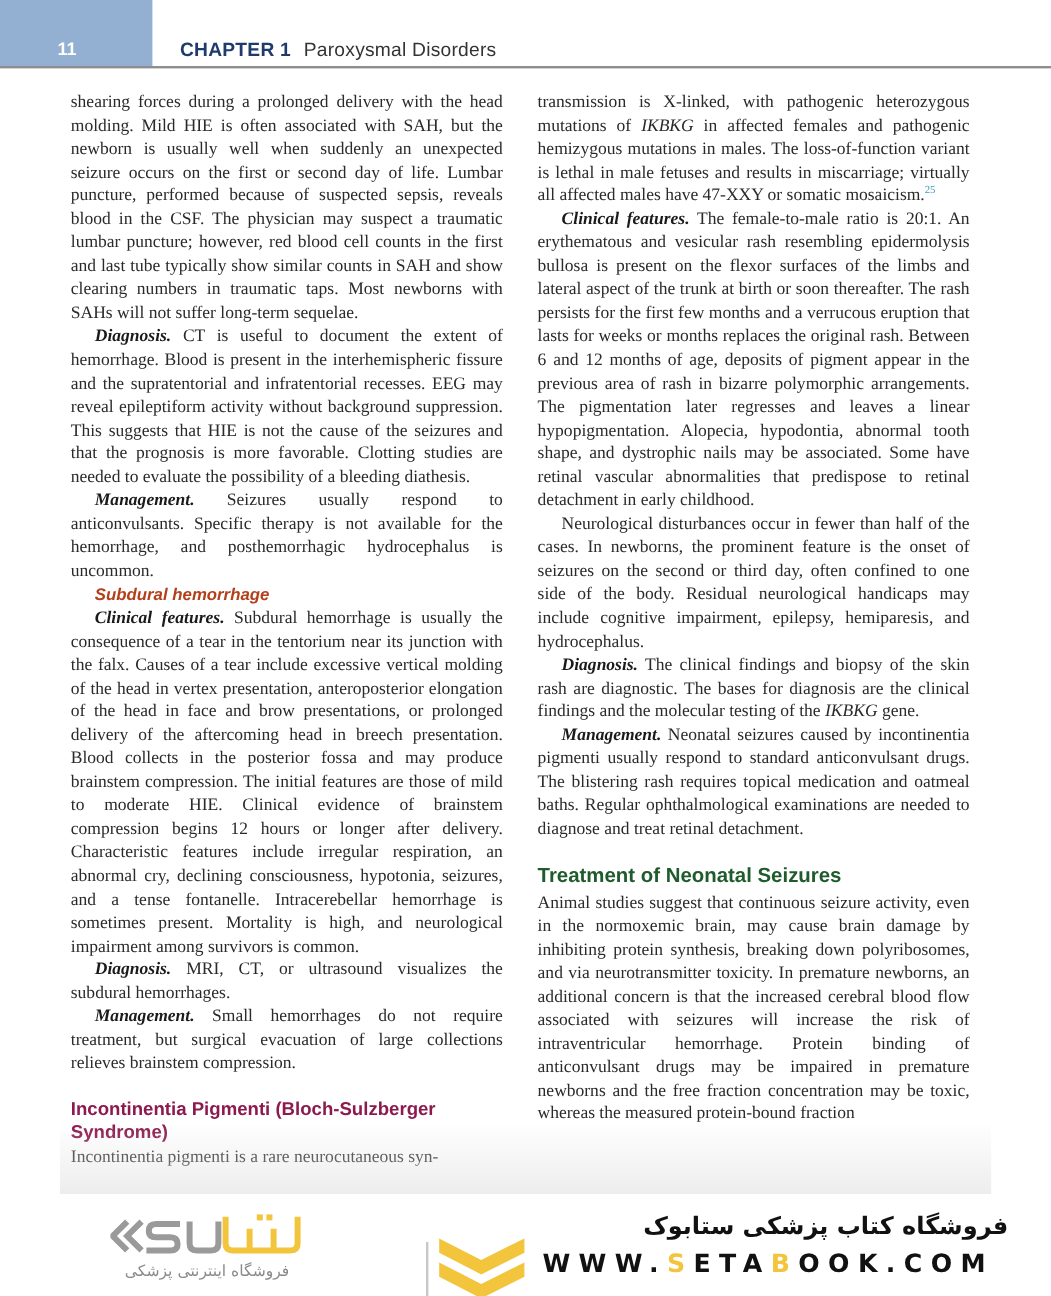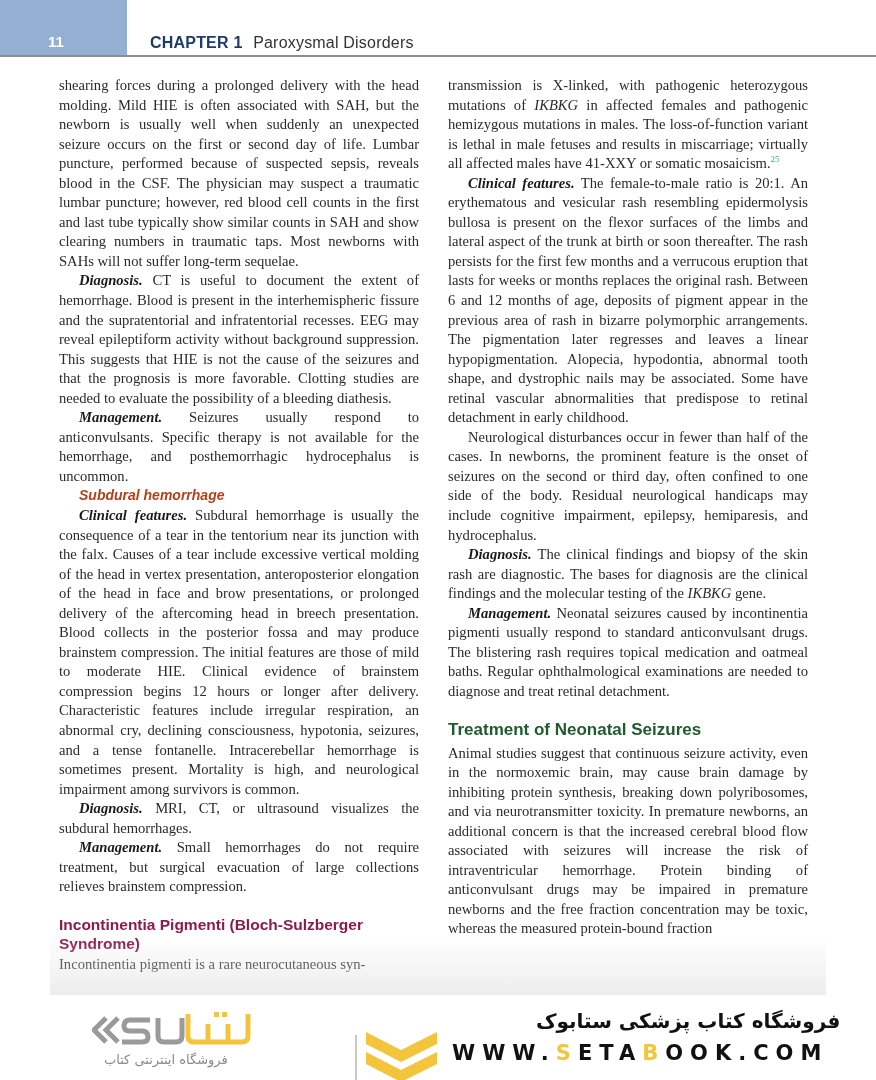--- a/index.html
+++ b/index.html
@@ -98,21 +98,21 @@
   <p class="ind"><span class="runin">Management.</span><span>  Seizures usually respond to anticonvulsants. Specific therapy is not available for the hemorrhage, and posthemorrhagic hydrocephalus is uncommon.</span></p>
   <p class="subhead">Subdural hemorrhage</p>
   <p class="ind"><span class="runin">Clinical features.</span><span> Subdural hemorrhage is usually the consequence of a tear in the tentorium near its junction with the falx. Causes of a tear include excessive vertical molding of the head in vertex presentation, anteroposterior elongation of the head in face and brow presentations, or prolonged delivery of the aftercoming head in breech presentation. Blood collects in the posterior fossa and may produce brainstem compression. The initial features are those of mild to moderate HIE. Clinical evidence of brainstem compression begins 12 hours or longer after delivery. Characteristic features include irregular respiration, an abnormal cry, declining consciousness, hypotonia, seizures, and a tense fontanelle. Intracerebellar hemorrhage is sometimes present. Mortality is high, and neurological impairment among survivors is common.</span></p>
   <p class="ind"><span class="runin">Diagnosis.</span><span> MRI, CT, or ultrasound visualizes the subdural hemorrhages.</span></p>
   <p class="ind"><span class="runin">Management.</span><span> Small hemorrhages do not require treatment, but surgical evacuation of large collections relieves brainstem compression.</span></p>
   <div class="h2-magenta">Incontinentia Pigmenti (Bloch-Sulzberger Syndrome)</div>
   <p>Incontinentia pigmenti is a rare neurocutaneous syn-</p>
 </div>
 
 <div class="col col-right">
-  <p><span>transmission is X-linked, with pathogenic heterozygous mutations of </span><span class="ital">IKBKG</span><span> in affected females and pathogenic hemizygous mutations in males. The loss-of-function variant is lethal in male fetuses and results in miscarriage; virtually all affected males have 41-XXY or somatic mosaicism.</span><span class="sup">25</span></p>
+  <p><span>transmission is X-linked, with pathogenic heterozygous mutations of </span><span class="ital">IKBKG</span><span> in affected females and pathogenic hemizygous mutations in males. The loss-of-function variant is lethal in male fetuses and results in miscarriage; virtually all affected males have 47-XXY or somatic mosaicism.</span><span class="sup">25</span></p>
   <p class="ind"><span class="runin">Clinical features.</span><span>  The female-to-male ratio is 20:1. An erythematous and vesicular rash resembling epidermolysis bullosa is present on the flexor surfaces of the limbs and lateral aspect of the trunk at birth or soon thereafter. The rash persists for the first few months and a verrucous eruption that lasts for weeks or months replaces the original rash. Between 6 and 12 months of age, deposits of pigment appear in the previous area of rash in bizarre polymorphic arrangements. The pigmentation later regresses and leaves a linear hypopigmentation. Alopecia, hypodontia, abnormal tooth shape, and dystrophic nails may be associated. Some have retinal vascular abnormalities that predispose to retinal detachment in early childhood.</span></p>
   <p class="ind">Neurological disturbances occur in fewer than half of the cases. In newborns, the prominent feature is the onset of seizures on the second or third day, often confined to one side of the body. Residual neurological handicaps may include cognitive impairment, epilepsy, hemiparesis, and hydrocephalus.</p>
   <p class="ind"><span class="runin">Diagnosis.</span><span> The clinical findings and biopsy of the skin rash are diagnostic. The bases for diagnosis are the clinical findings and the molecular testing of the </span><span class="ital">IKBKG</span><span> gene.</span></p>
   <p class="ind"><span class="runin">Management.</span><span> Neonatal seizures caused by incontinentia pigmenti usually respond to standard anticonvulsant drugs. The blistering rash requires topical medication and oatmeal baths. Regular ophthalmological examinations are needed to diagnose and treat retinal detachment.</span></p>
   <div class="h2-green">Treatment of Neonatal Seizures</div>
   <p>Animal studies suggest that continuous seizure activity, even in the normoxemic brain, may cause brain damage by inhibiting protein synthesis, breaking down polyribosomes, and via neurotransmitter toxicity. In premature newborns, an additional concern is that the increased cerebral blood flow associated with seizures will increase the risk of intraventricular hemorrhage. Protein binding of anticonvulsant drugs may be impaired in premature newborns and the free fraction concentration may be toxic, whereas the measured protein-bound fraction</p>
 </div>
 
 <div class="fade"></div>
 
@@ -121,21 +121,21 @@
     <svg width="160" height="40" viewBox="0 0 160 40" style="position:absolute;left:0;top:0;">
       <path d="M14 8 L2 20 L14 32" stroke="#9a9a9a" stroke-width="5" fill="none"></path>
       <path d="M26 8 L14 20 L26 32" stroke="#9a9a9a" stroke-width="5" fill="none"></path>
       <path d="M58 10 H38 Q32 10 32 16 Q32 21 38 21 H50 Q56 21 56 27 Q56 32 50 32 H30" stroke="#9a9a9a" stroke-width="5" fill="none"></path>
       <path d="M66 8 V26 Q66 32 72 32 H84 Q90 32 90 26 V8" stroke="#9a9a9a" stroke-width="5" fill="none"></path>
       <path d="M96 4 V26 Q96 32 102 32 H150 Q156 32 156 26 V4" stroke="#f2c53d" stroke-width="5" fill="none"></path>
       <path d="M116 14 V32 M136 14 V32" stroke="#f2c53d" stroke-width="5"></path>
       <rect x="122" y="2" width="5" height="5" fill="#f2c53d"></rect>
       <rect x="130" y="2" width="5" height="5" fill="#f2c53d"></rect>
     </svg>
-    <div class="logo-persian">فروشگاه اینترنتی کتاب</div>
+    <div class="logo-persian">فروشگاه اینترنتی پزشکی</div>
     <div class="logo-divider"></div>
     <svg class="logo-chevron" width="75" height="55" viewBox="0 0 75 55">
       <path d="M2 2 L37 20 L73 2 L73 14 L37 32 L2 14 Z" fill="#f2c53d"></path>
       <path d="M2 22 L37 40 L73 22 L73 34 L37 52 L2 34 Z" fill="#f2c53d"></path>
     </svg>
   </div>
   <div class="site-persian">فروشگاه کتاب پزشکی ستابوک</div>
   <div class="site-url"><span>WWW.</span><span class="hl">S</span><span>ETA</span><span class="hl">B</span><span>OOK.COM</span></div>
 </div>
 

